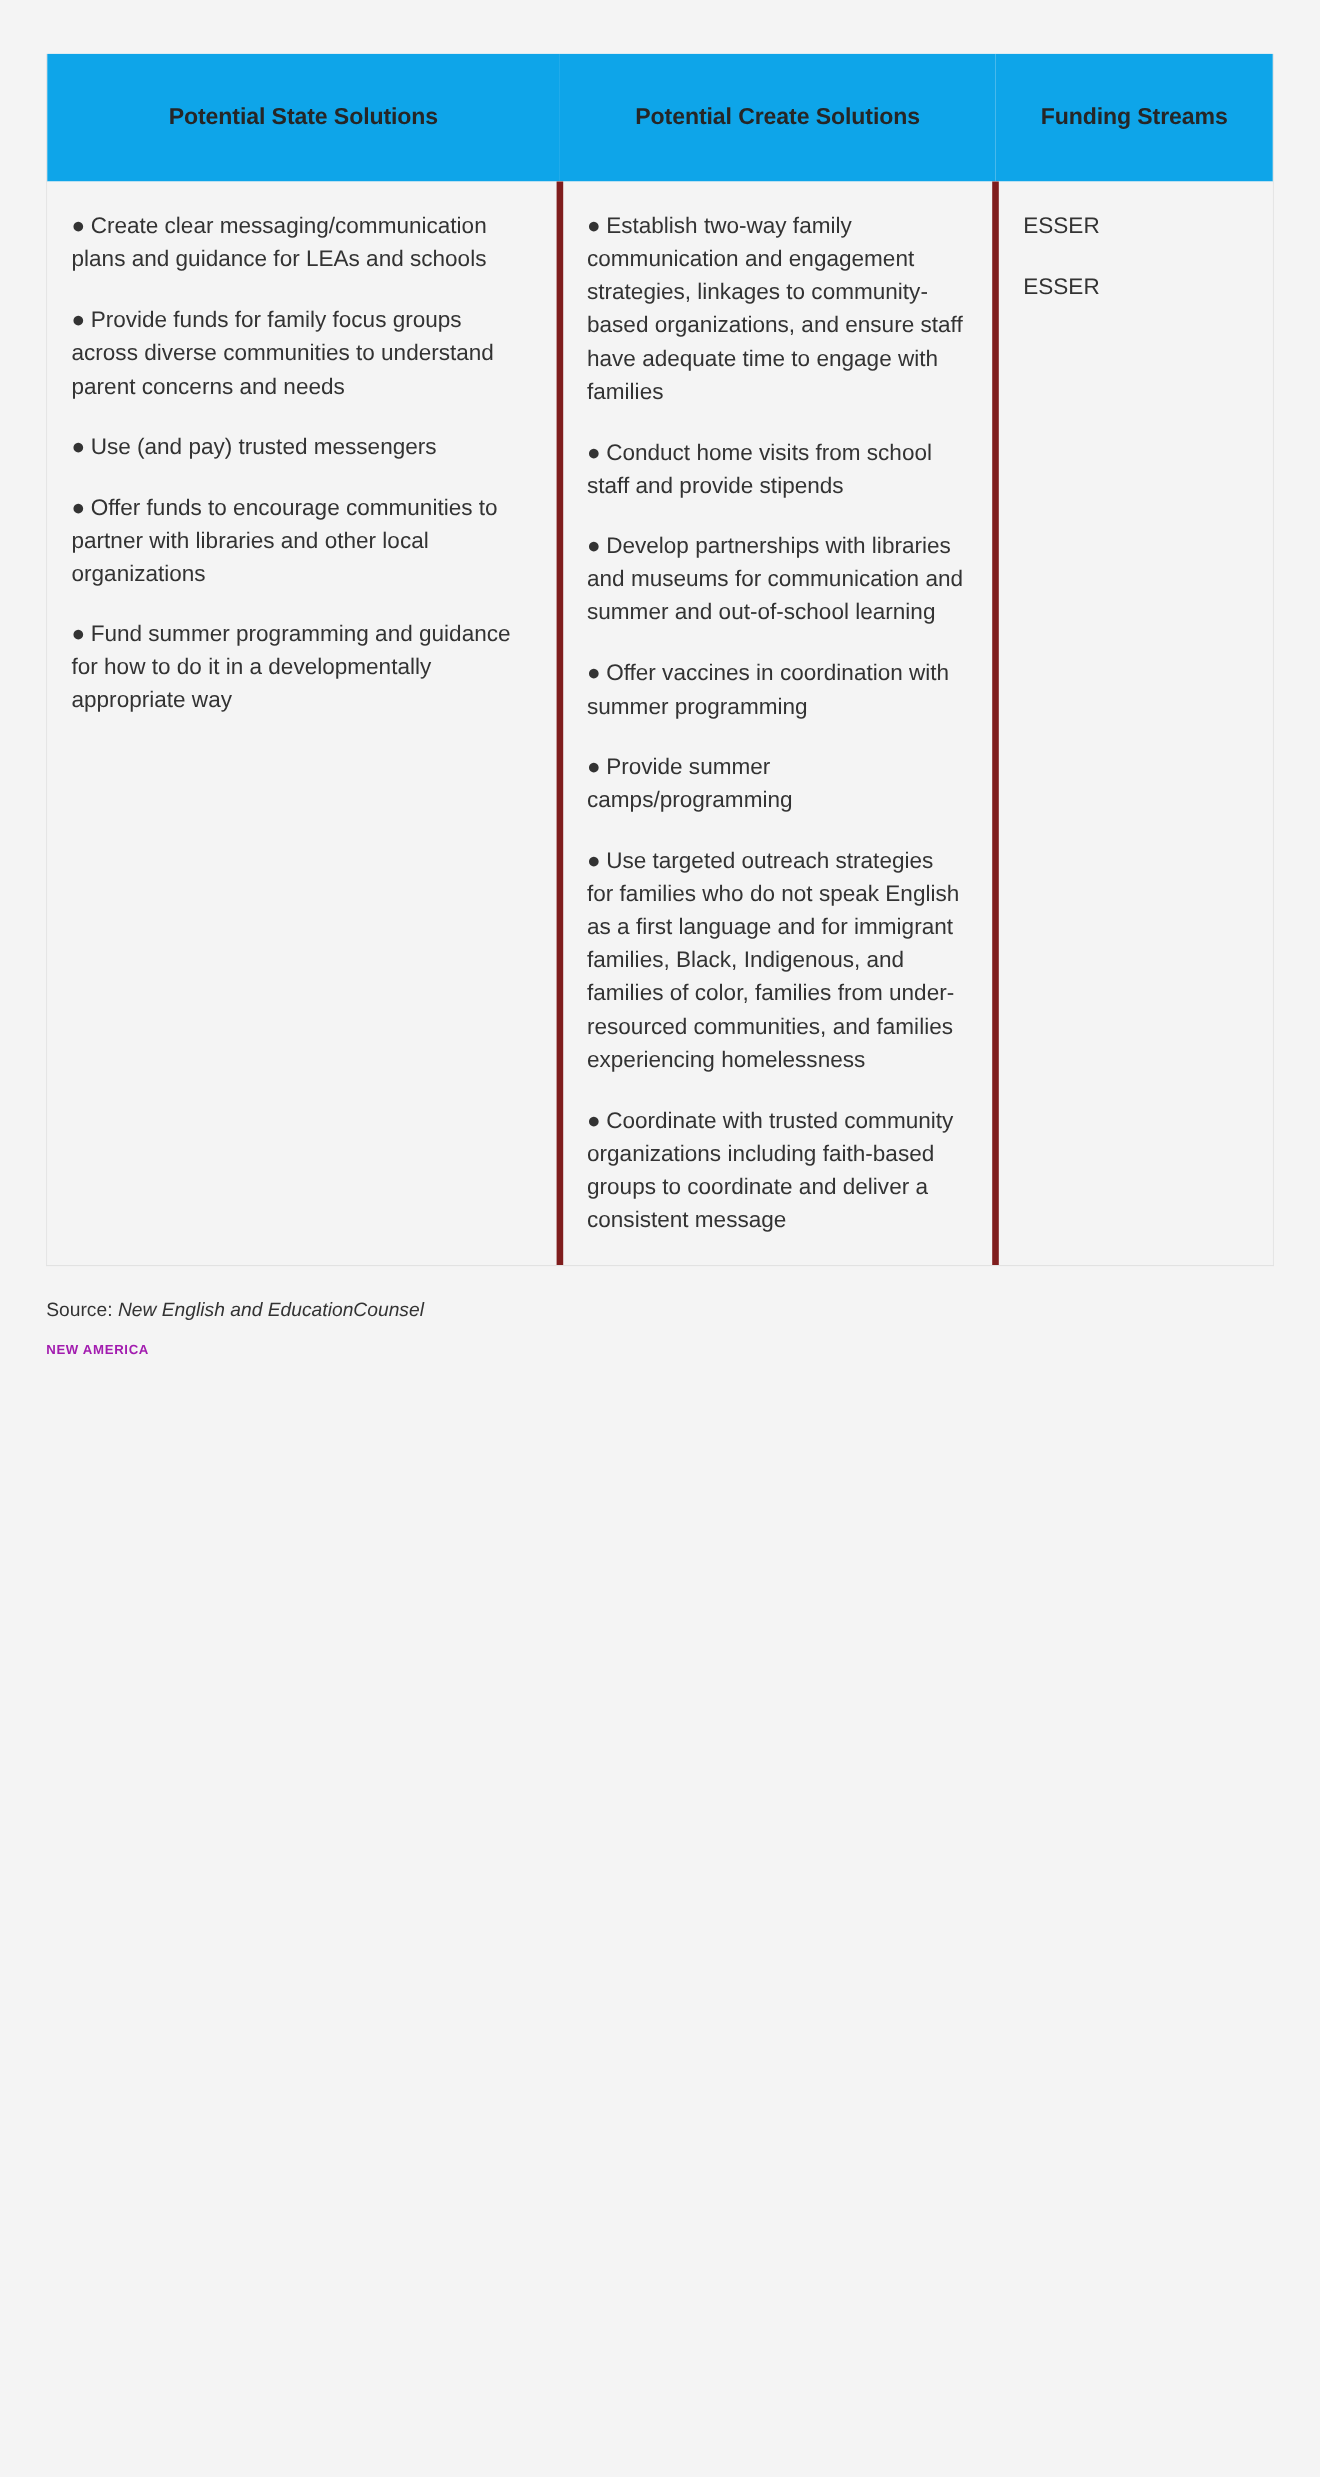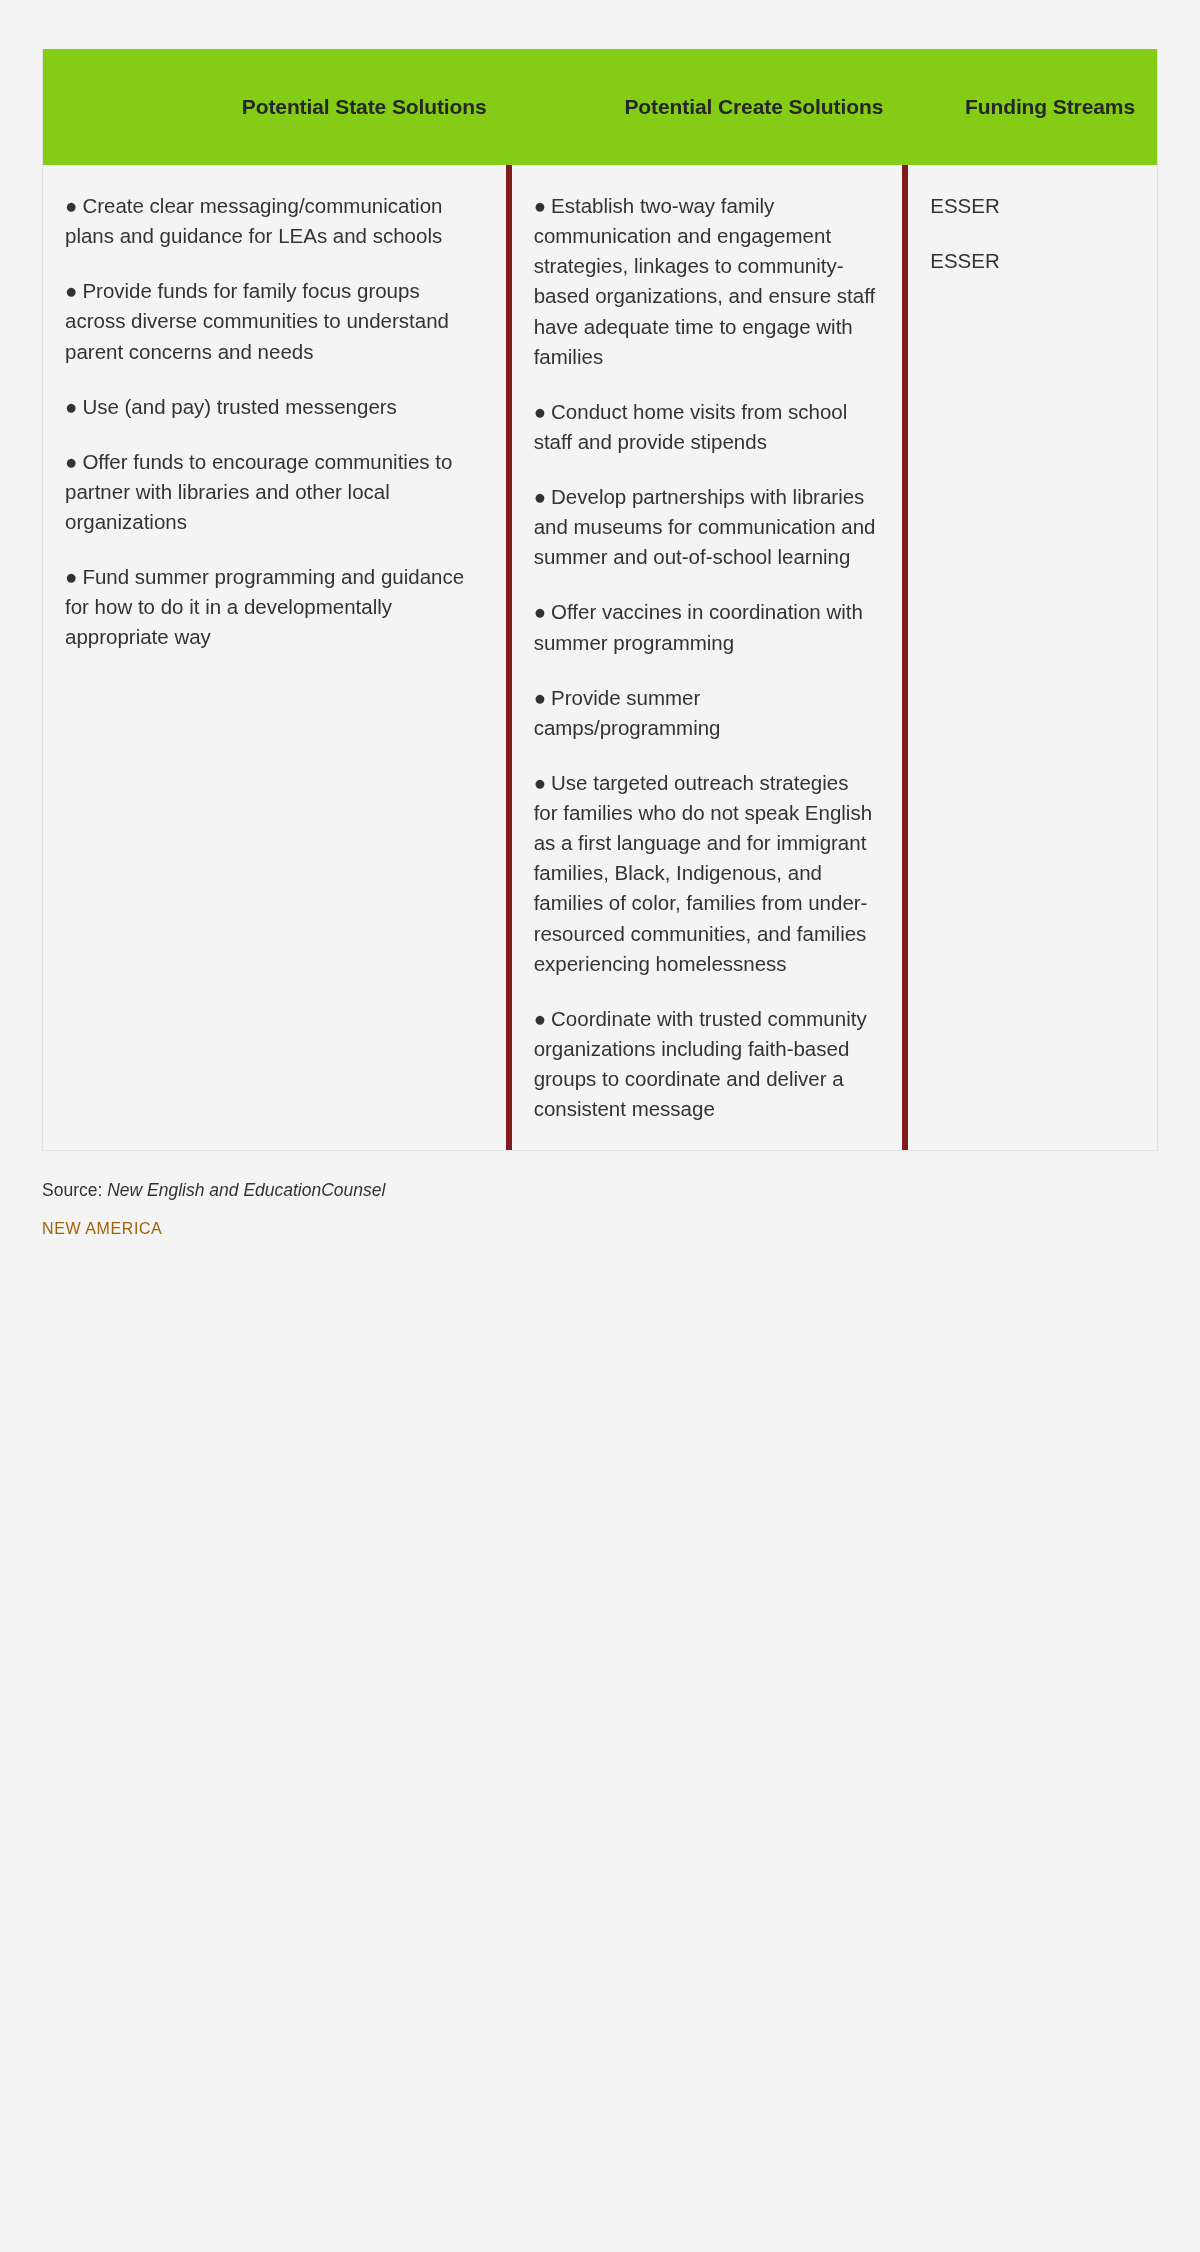--- a/index.html
+++ b/index.html
@@ -46,25 +46,25 @@
     border-collapse: collapse;
     table-layout: fixed;
     background: #f4f4f4;
   }
 
   table.matrix col.c1 { width: 41.8%; }
   table.matrix col.c2 { width: 35.6%; }
   table.matrix col.c3 { width: 22.6%; }
 
   table.matrix thead th {
-    background: #84cc16;
+    background: #0ea5e9;
     color: #262626;
     font-size: 21px;
     font-weight: bold;
-    text-align: right;
+    text-align: center;
     vertical-align: middle;
     height: 96px;
     padding: 10px 22px 10px 22px;
     line-height: 1.28;
     letter-spacing: -0.1px;
     border: none;
   }
 
   table.matrix tbody td {
     vertical-align: top;
@@ -118,24 +118,24 @@
   .source-line {
     font-size: 17.5px;
     color: #333333;
     line-height: 1.5;
     margin-bottom: 16px;
   }
   .source-line .src-label { font-style: normal; }
   .source-line .src-value { font-style: italic; }
 
   .brand {
-    font-size: 16px;
-    font-weight: normal;
+    font-size: 12px;
+    font-weight: bold;
     letter-spacing: 0.6px;
-    color: #a16207;
+    color: #a21caf;
   }
 </style>
 </head>
 <body>
 
 <div class="page">
 
 
   <div class="table-wrap">
     <table class="matrix">

